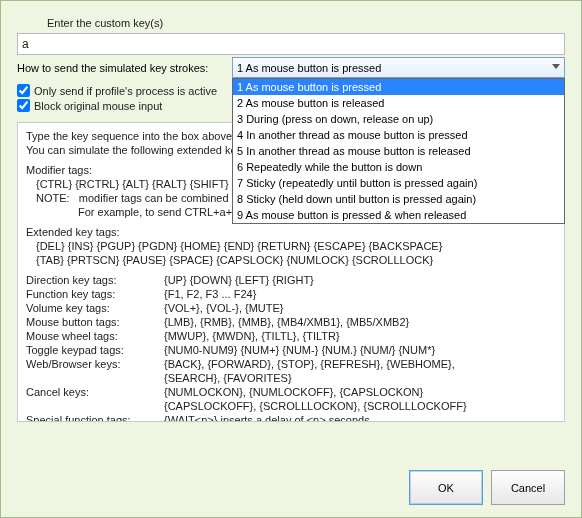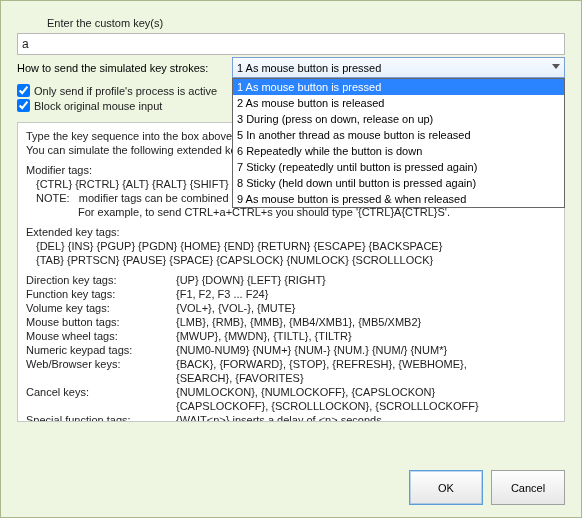--- a/index.html
+++ b/index.html
@@ -123,21 +123,21 @@
     color: #222;
     position: relative;
   }
   .helppanel .section-head {
     margin-top: 6px;
   }
   .indent { padding-left: 10px; }
   .grid {
     display: grid;
     grid-template-columns: 130px 1fr;
-    column-gap: 20px;
+    column-gap: 8px;
   }
   .buttons {
     display: flex;
     justify-content: flex-end;
     gap: 8px;
     padding: 8px 16px 12px 0;
   }
   .btn {
     min-width: 74px;
     height: 35px;
@@ -166,20 +166,21 @@
       <div class="lbl">How to send the simulated key strokes:</div>
       <div class="combo">
         <div class="combo-box">
           <span>1 As mouse button is pressed</span>
           <span class="arrow"></span>
         </div>
         <div class="dropdown">
           <div class="opt sel">1 As mouse button is pressed</div>
           <div class="opt">2 As mouse button is released</div>
           <div class="opt">3 During (press on down, release on up)</div>
+          <div class="opt">4 In another thread as mouse button is pressed</div>
           <div class="opt">5 In another thread as mouse button is released</div>
           <div class="opt">6 Repeatedly while the button is down</div>
           <div class="opt">7 Sticky (repeatedly until button is pressed again)</div>
           <div class="opt">8 Sticky (held down until button is pressed again)</div>
           <div class="opt">9 As mouse button is pressed &amp; when released</div>
         </div>
       </div>
     </div>
 
     <div class="checks">
@@ -218,21 +219,21 @@
 
         <div>Volume key tags:</div>
         <div>{VOL+}, {VOL-}, {MUTE}</div>
 
         <div>Mouse button tags:</div>
         <div>{LMB}, {RMB}, {MMB}, {MB4/XMB1}, {MB5/XMB2}</div>
 
         <div>Mouse wheel tags:</div>
         <div>{MWUP}, {MWDN}, {TILTL}, {TILTR}</div>
 
-        <div>Numeric keypad tags:</div>
+        <div>Toggle keypad tags:</div>
         <div>{NUM0-NUM9} {NUM+} {NUM-} {NUM.} {NUM/} {NUM*}</div>
 
         <div>Web/Browser keys:</div>
         <div>{BACK}, {FORWARD}, {STOP}, {REFRESH}, {WEBHOME},</div>
         <div></div>
         <div>{SEARCH}, {FAVORITES}</div>
 
         <div>Cancel keys:</div>
         <div>{NUMLOCKON}, {NUMLOCKOFF}, {CAPSLOCKON}</div>
         <div></div>

